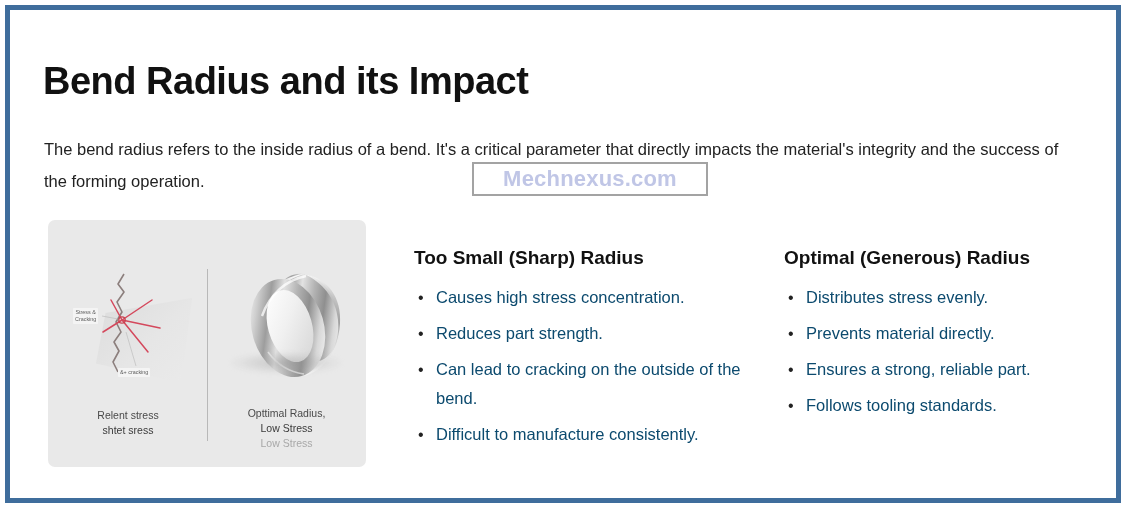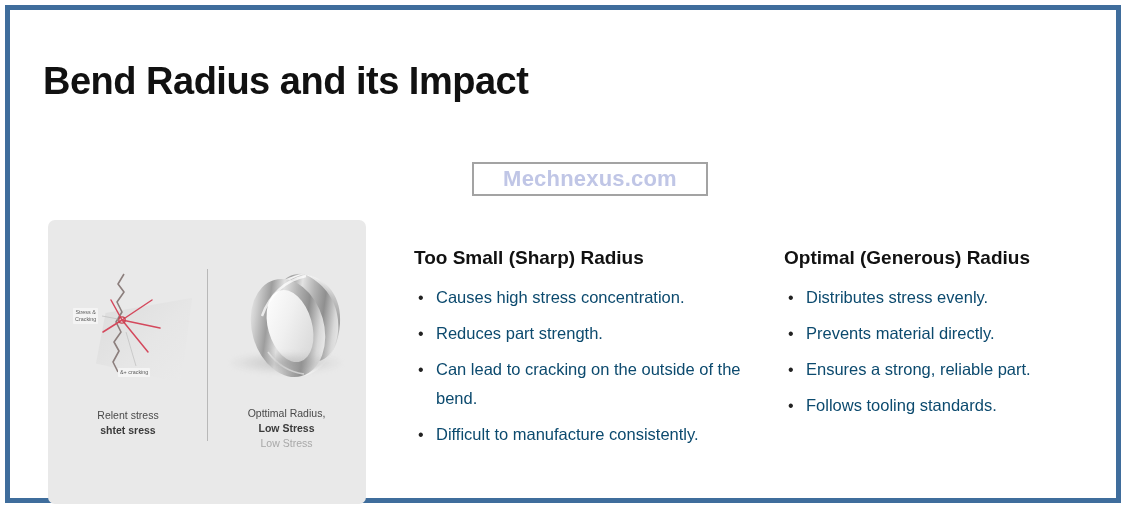--- a/index.html
+++ b/index.html
@@ -85,21 +85,21 @@
     letter-spacing: 0.2px;
     white-space: nowrap;
   }
 
   
   .illus-panel {
     position: absolute;
     left: 38px;
     top: 210px;
     width: 318px;
-    height: 284px;
+    height: 247px;
     background: #e9e9e9;
     border-radius: 7px;
     overflow: hidden;
   }
   .illus-divider {
     position: absolute;
     left: 159px;
     top: 49px;
     width: 1px;
     height: 172px;
@@ -146,21 +146,21 @@
 
   .cap {
     position: absolute;
     text-align: center;
     color: #4a4a4a;
     font-size: 10.5px;
     line-height: 15px;
   }
   .cap-left  { left: 6px;  top: 188px; width: 148px; }
   .cap-right { left: 166px; top: 186px; width: 145px; }
-  .cap .b { font-weight: bold; color: #3a3a3a; display: block; }
+  .cap .b { font-weight: normal; color: #3a3a3a; display: block; }
   .cap .n { display: block; }
   .cap .g { display: block; color: #a8a8a8; }
 
   
   .ring-wrap {
     position: absolute;
     left: 170px;
     top: 40px;
     width: 140px;
     height: 140px;
@@ -214,20 +214,21 @@
 </style>
 </head>
 <body>
 
 <div id="page">
   <div class="frame">
     <div class="content">
 
       <h1 class="page-title">Bend Radius and its Impact</h1>
 
+      <p class="intro">The bend radius refers to the inside radius of a bend. It's a critical parameter that directly impacts the material's integrity and the success of the forming operation.</p>
 
       <div class="watermark">
         <span class="watermark-text">Mechnexus.com</span>
       </div>
 
       <div class="illus-panel">
 
         <div class="illus-divider"></div>
 
         <div class="crack-wrap">

